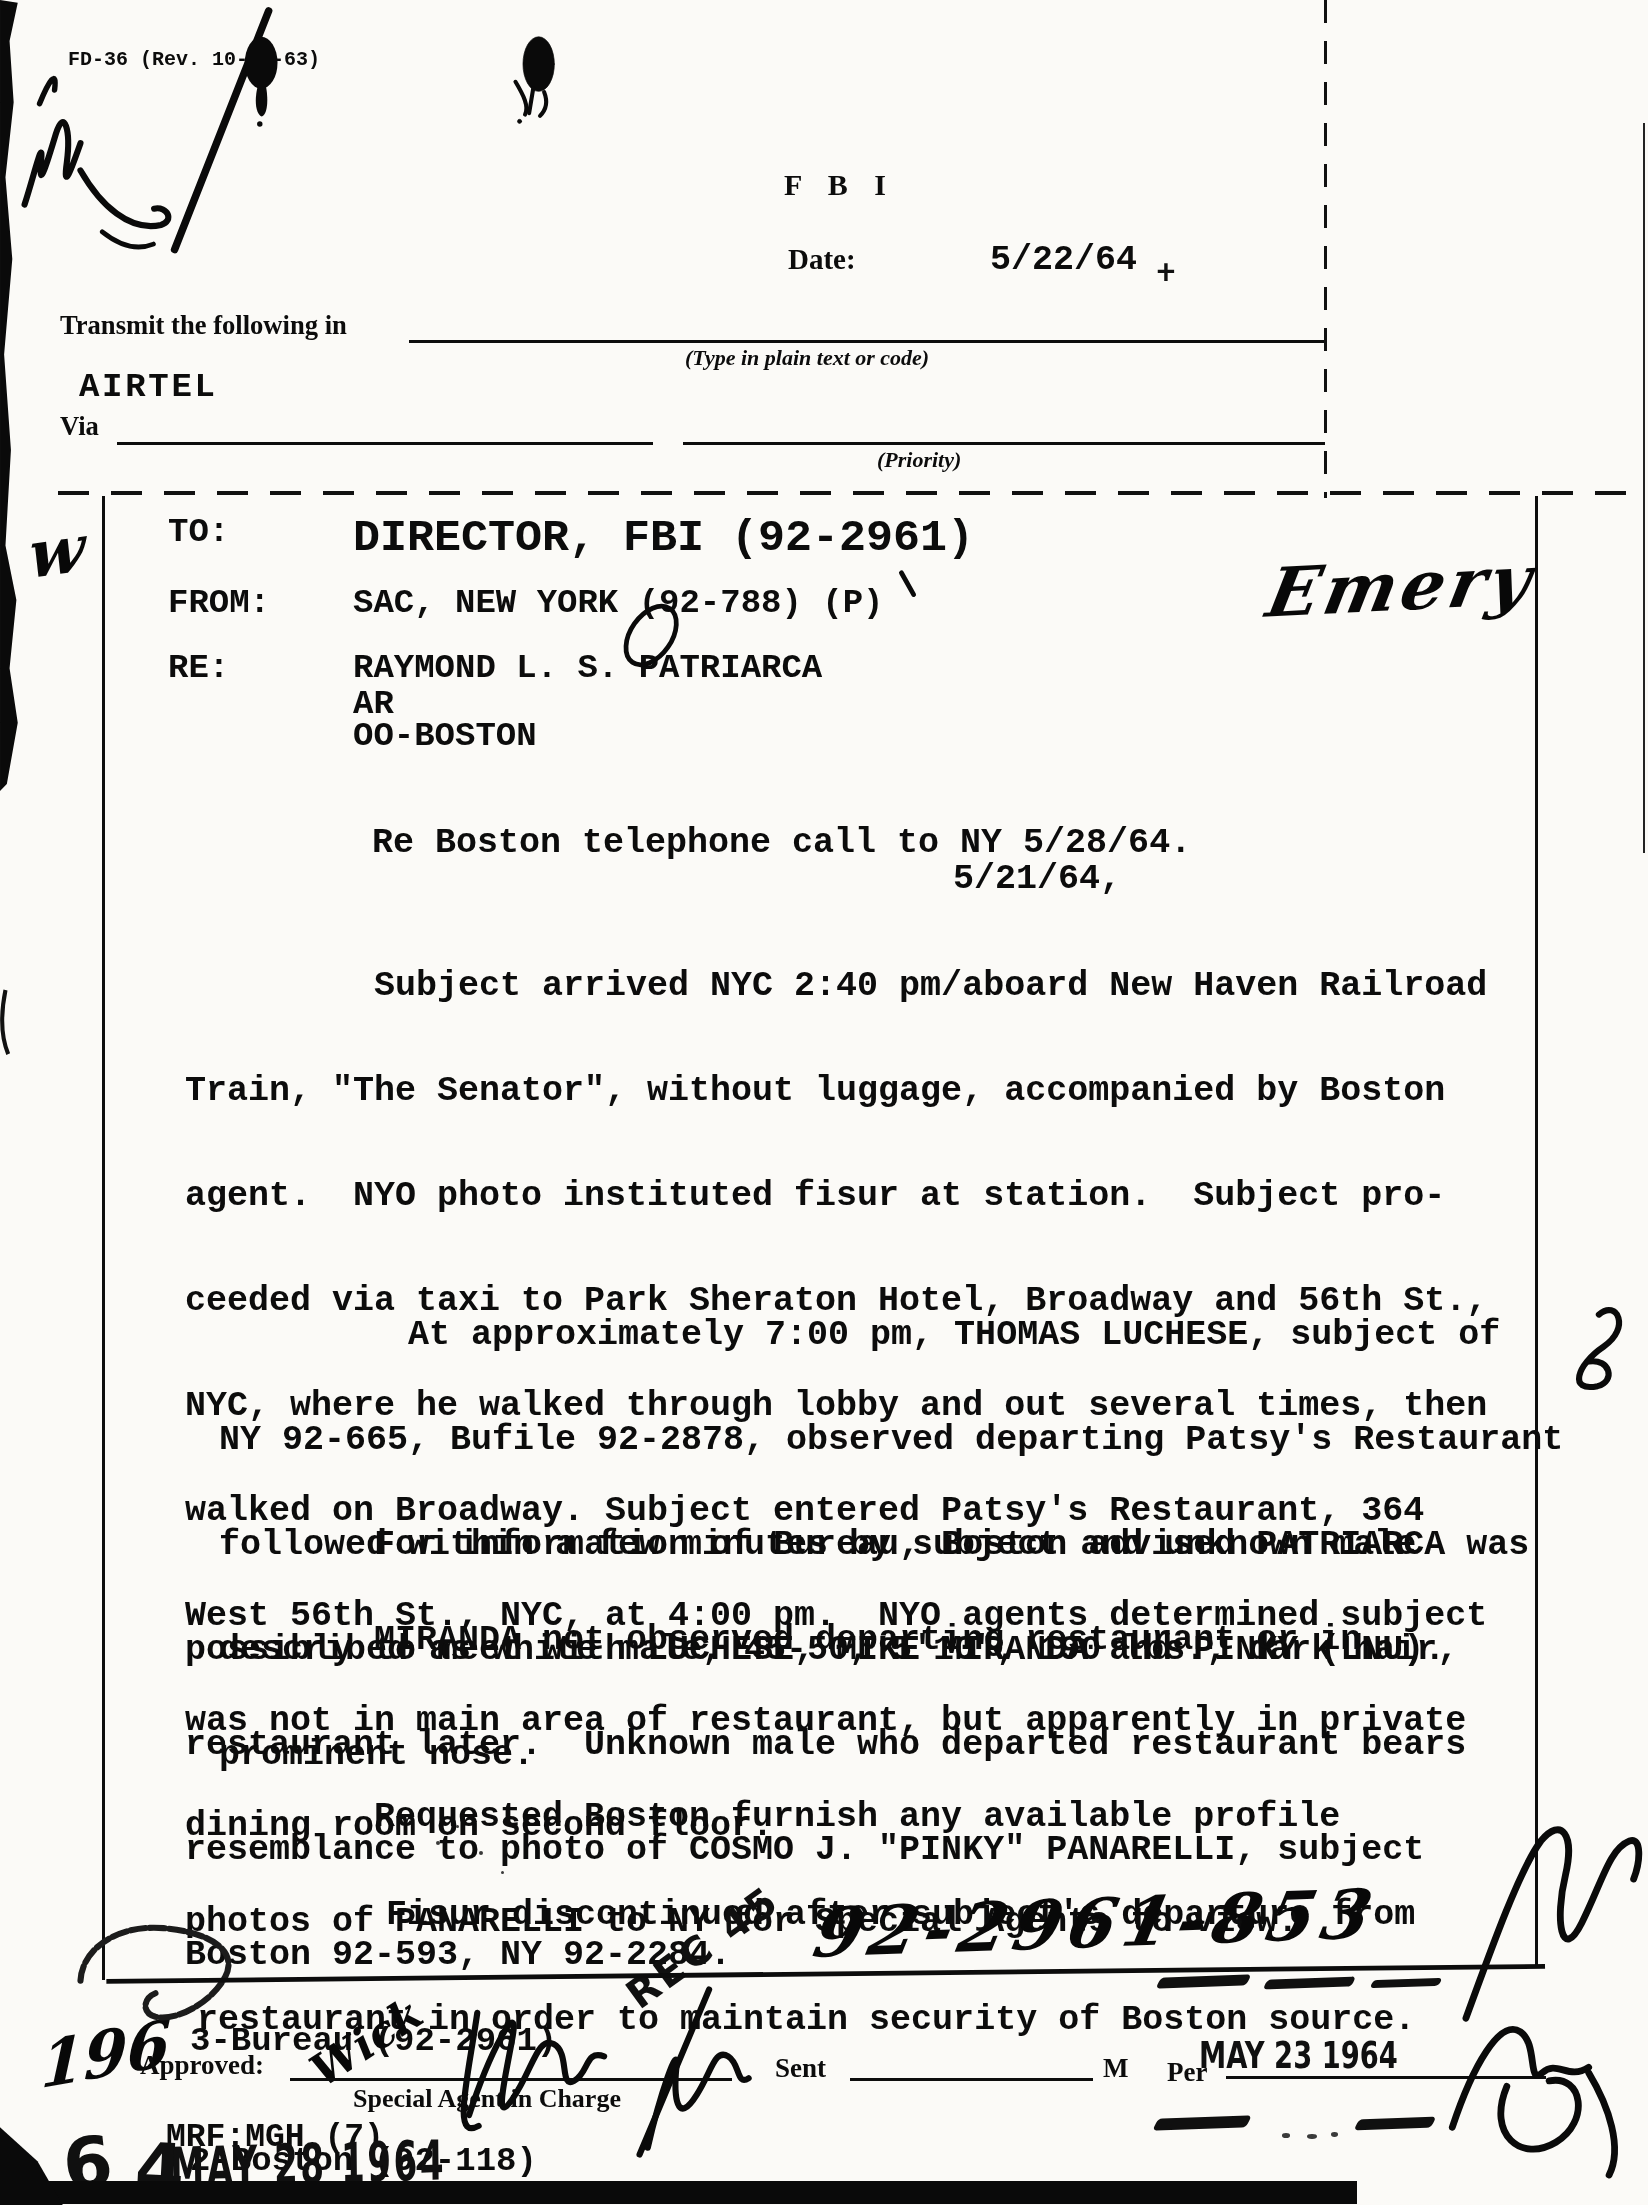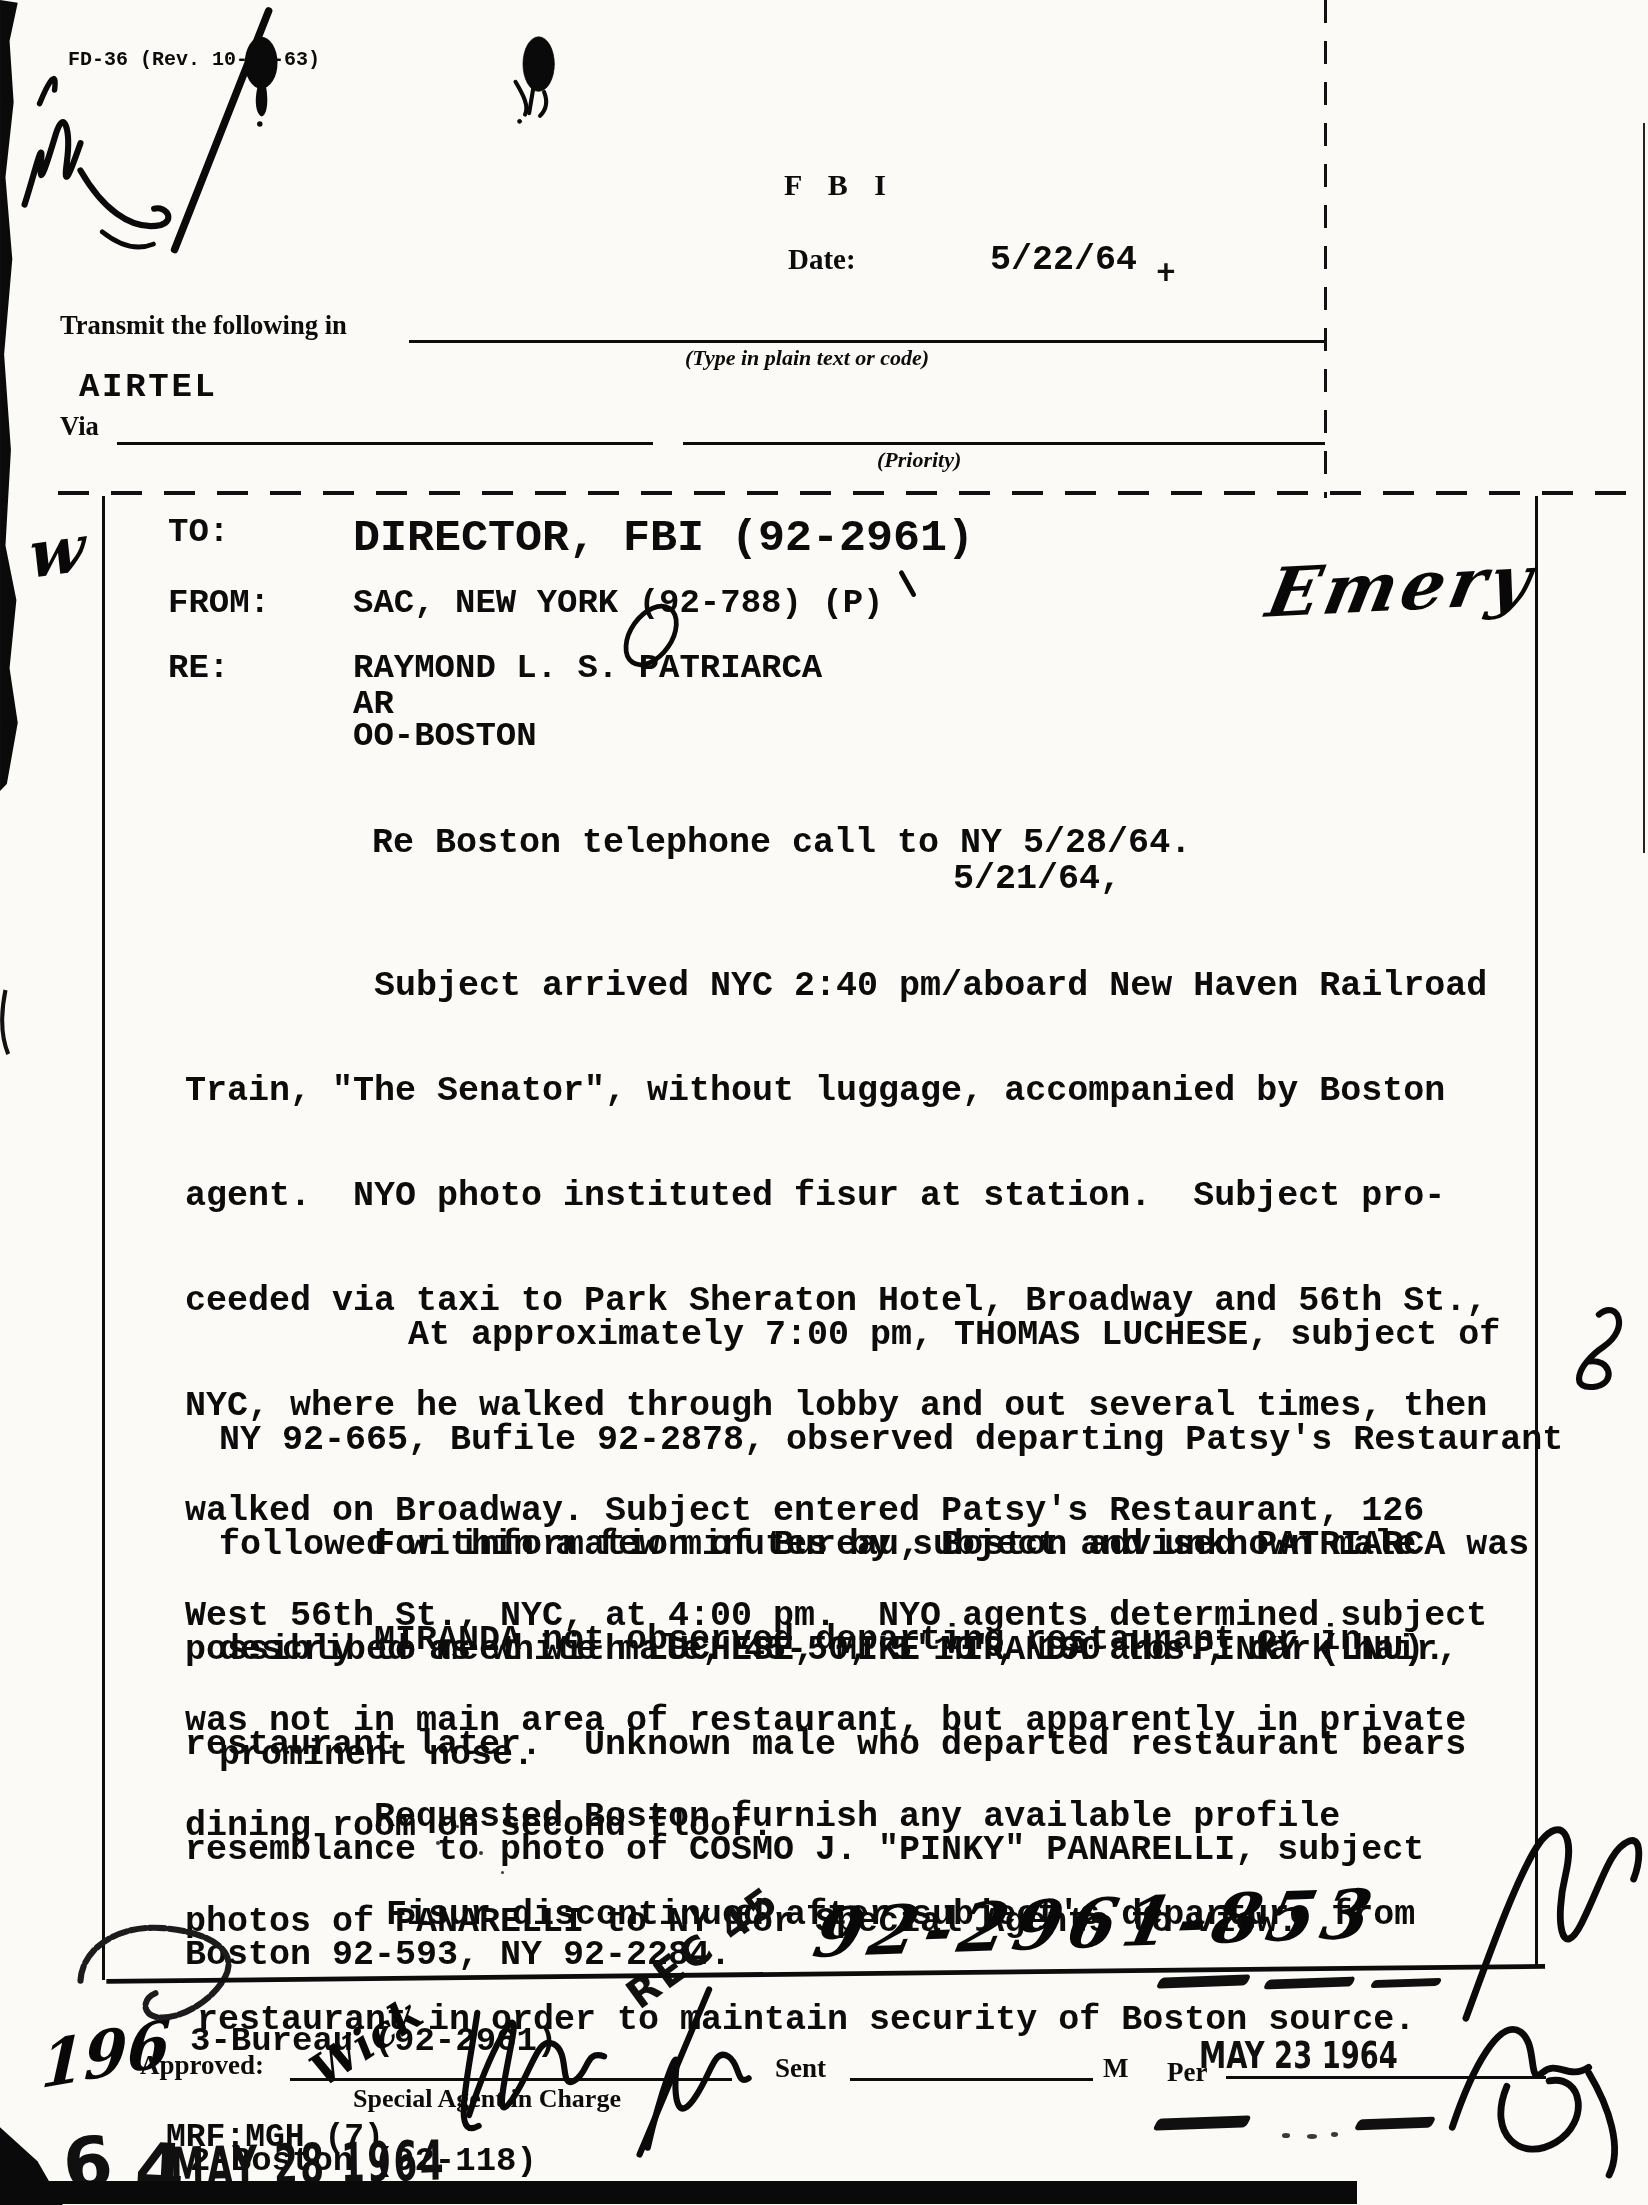--- a/index.html
+++ b/index.html
@@ -74,21 +74,21 @@
 
   <div class="t mono typed" style="left:372px; top:826px;">Re Boston telephone call to NY 5/28/64.</div>
   <div class="t mono typed" style="left:953px; top:862px;">5/21/64,</div>
 
   <div class="t mono typed" style="left:185px; top:899px;">
     <div>         Subject arrived NYC 2:40 pm/aboard New Haven Railroad</div>
     <div>Train, "The Senator", without luggage, accompanied by Boston</div>
     <div>agent.  NYO photo instituted fisur at station.  Subject pro-</div>
     <div>ceeded via taxi to Park Sheraton Hotel, Broadway and 56th St.,</div>
     <div>NYC, where he walked through lobby and out several times, then</div>
-    <div>walked on Broadway. Subject entered Patsy's Restaurant, 126</div>
+    <div>walked on Broadway. Subject entered Patsy's Restaurant, 364</div>
     <div>West 56th St., NYC, at 4:00 pm.  NYO agents determined subject</div>
     <div>was not in main area of restaurant, but apparently in private</div>
     <div>dining room on second floor.</div>
   </div>
 
   <div class="t mono typed" style="left:185px; top:1248px;margin-left:34px;">
     <div>         At approximately 7:00 pm, THOMAS LUCHESE, subject of</div>
     <div>NY 92-665, Bufile 92-2878, observed departing Patsy's Restaurant</div>
     <div>followed within a few minutes by subject and unknown male</div>
     <div>described as white male, 45-50, 5'10", 190 lbs., dark hair,</div>

